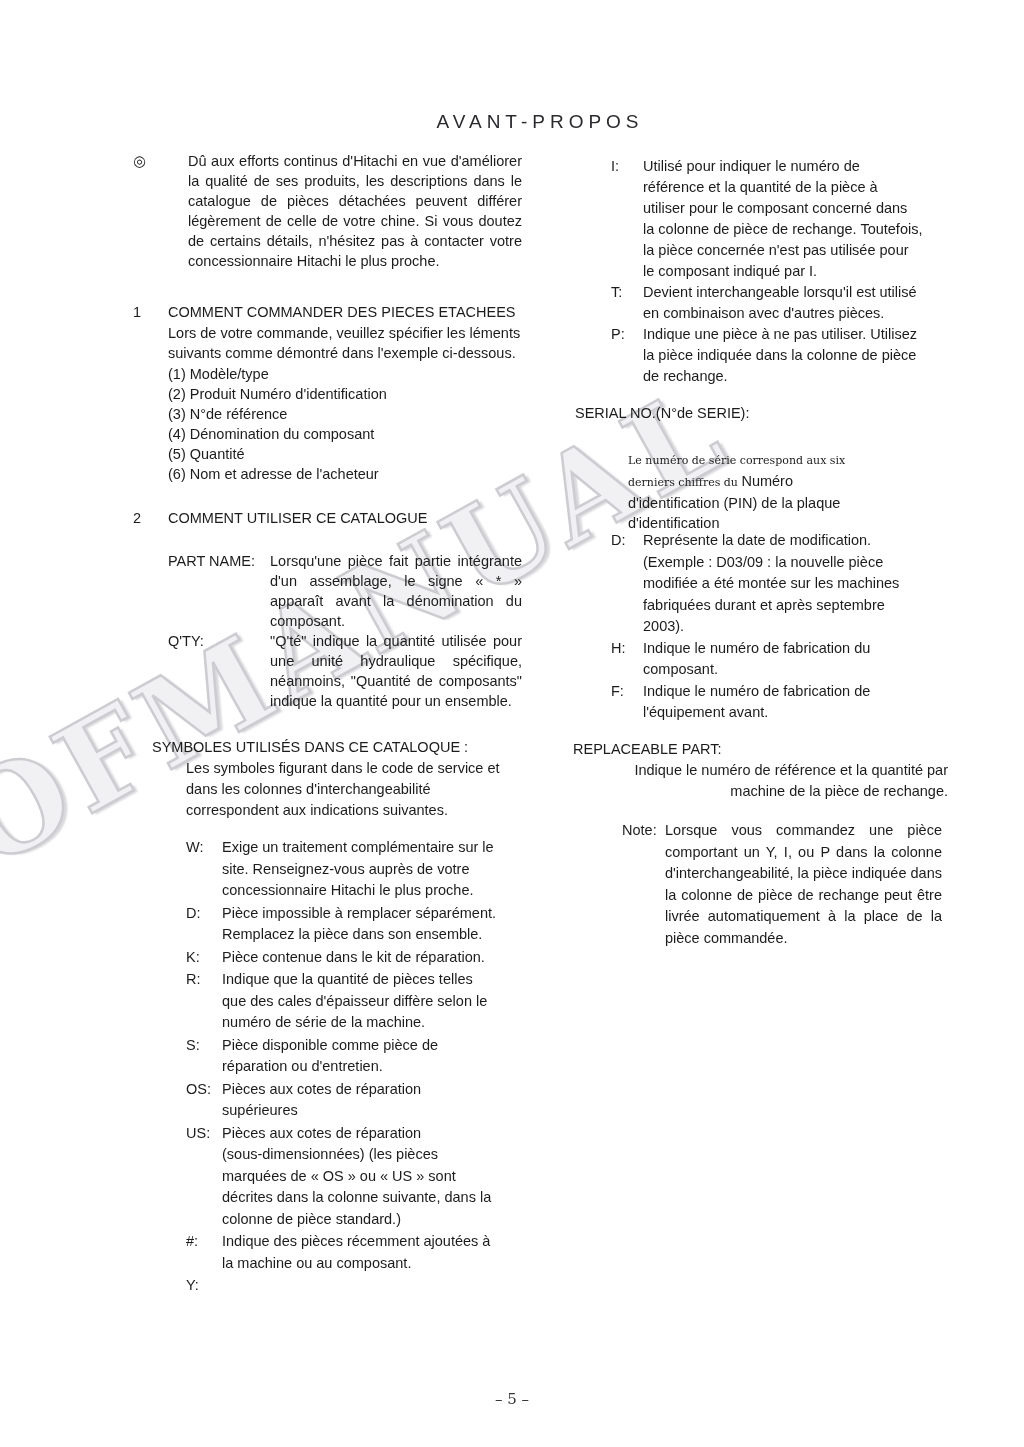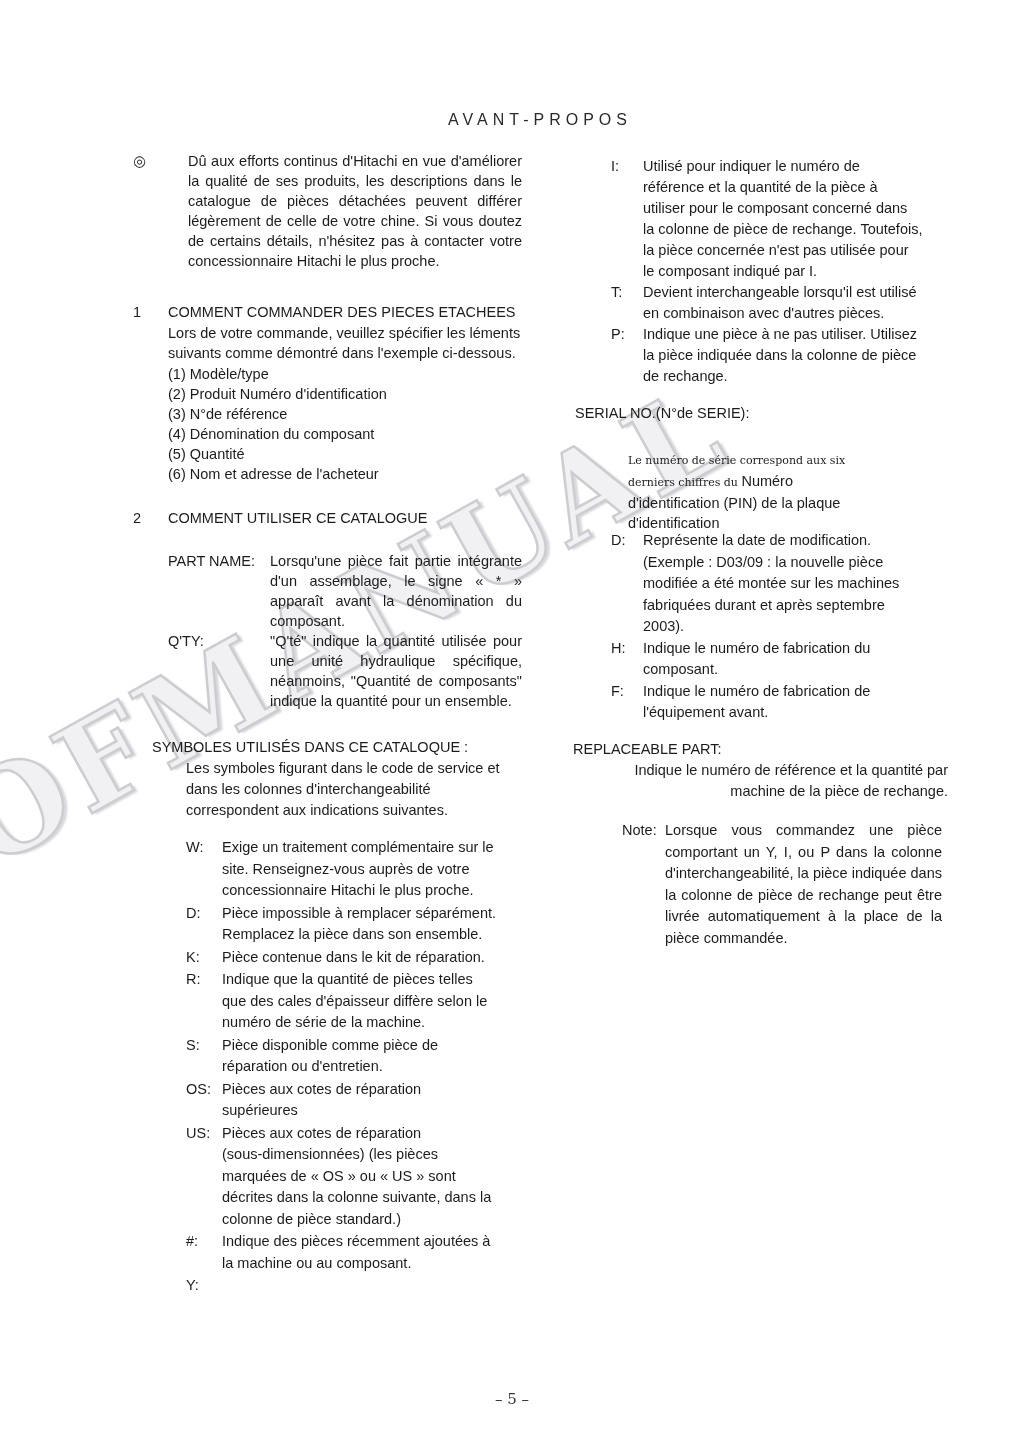--- a/index.html
+++ b/index.html
@@ -22,21 +22,21 @@
     -webkit-text-stroke:2.5px #c8c8cd;
     text-shadow:3px 3px 2px rgba(150,150,160,0.40), -1px -1px 0 #ffffff;
     transform:rotate(-29deg);transform-origin:left center;
     opacity:0.9;
   }
 
   .content{position:absolute;inset:0;z-index:1;font-size:14.5px;}
 
   .title{
     left:425px;top:111px;width:230px;text-align:center;
-    font-size:16px;letter-spacing:5px;color:#2a2a2e;
+    font-size:19px;letter-spacing:5px;color:#2a2a2e;
   }
 
   .intro{left:133px;top:151px;width:389px;display:flex;line-height:20px;}
   .intro-bullet{width:35px;flex:none;font-size:15px;}
   .intro-text{flex:1;margin-left:20px;}
 
   .sec-head{line-height:20px;}
   .sec-num{display:inline-block;width:35px;}
 
   .sec1-head{left:133px;top:302px;}

